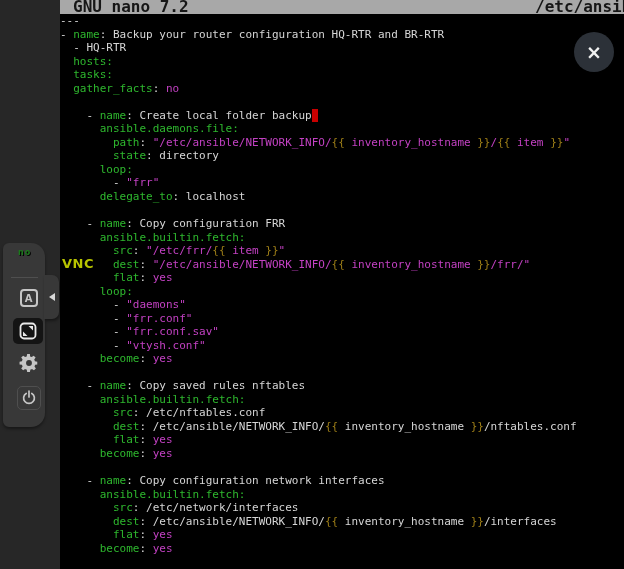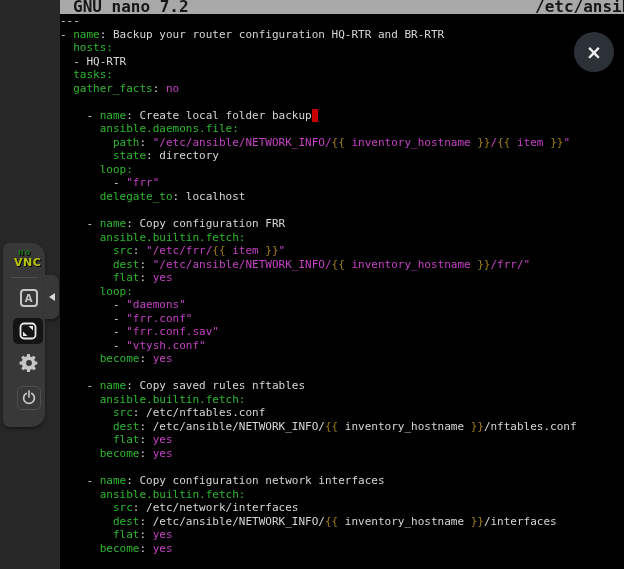--- a/index.html
+++ b/index.html
@@ -28,21 +28,21 @@
   .seg-cur{background:var(--cursor-red);}
 
   
   .close-btn{position:absolute;left:514px;top:32px;width:40px;height:40px;border-radius:50%;background:var(--close-bg);display:flex;align-items:center;justify-content:center;cursor:pointer;}
   .close-btn .x{color:#f2f2f2;font-size:19px;font-weight:bold;font-family:"DejaVu Sans",sans-serif;line-height:1;}
 
   
   .control-bar{position:absolute;left:3px;top:243px;width:42px;height:184px;background:var(--panel-bg);border-radius:6px 14px 14px 6px;box-shadow:0 2px 3px rgba(0,0,0,.4);}
   .logo{position:absolute;left:11px;top:6px;font-family:"DejaVu Sans",sans-serif;font-weight:bold;line-height:1;text-shadow:1px 1px 0 #000;}
   .logo .no{display:block;margin-left:4px;font-size:8px;color:var(--logo-no);letter-spacing:1px;}
-  .logo .vnc{display:block;font-size:11px;color:var(--logo-vnc);letter-spacing:0.5px;}
+  .logo .vnc{display:block;font-size:13px;color:var(--logo-vnc);letter-spacing:0.5px;margin-left:48px;}
   .logo-sep{position:absolute;left:8px;top:34px;width:27px;height:1px;background:#4f4f4f;}
 
   .bar-btn{position:absolute;left:12px;width:27px;height:26px;display:flex;align-items:center;justify-content:center;cursor:pointer;border-radius:5px;}
   .bar-btn.active{background:#141414;width:30px;left:10px;}
   .akey{width:18px;height:18px;border:2px solid var(--icon-gray);border-radius:4px;color:var(--icon-gray);font-family:"DejaVu Sans",sans-serif;font-weight:bold;font-size:10px;display:flex;align-items:center;justify-content:center;}
   .pwr-wrap{width:24px;height:24px;border:1px solid #4f4f4f;border-radius:5px;display:flex;align-items:center;justify-content:center;}
 
   
   .handle{position:absolute;left:44px;top:275px;width:15px;height:44px;background:var(--panel-bg);border-radius:0 7px 7px 0;box-shadow:1px 2px 3px rgba(0,0,0,.4);display:flex;align-items:center;justify-content:center;cursor:pointer;}
   .handle .tri{width:0;height:0;border-top:4px solid transparent;border-bottom:4px solid transparent;border-right:6px solid #d8d8d8;}
@@ -51,22 +51,22 @@
 <body>
 
 <div class="terminal">
   <div class="titlebar">
     <span class="app">GNU nano 7.2</span>
     <span class="path">/etc/ansible/ba</span>
   </div>
   <div class="editor">
       <div class="code-line"><span class="seg-t">---</span></div>
       <div class="code-line"><span class="seg-t">- </span><span class="seg-k">name</span><span class="seg-t">: Backup your router configuration HQ-RTR and BR-RTR</span></div>
+      <div class="code-line"><span class="seg-t">  - HQ-RTR</span></div>
       <div class="code-line"><span class="seg-t">  </span><span class="seg-k">hosts:</span></div>
-      <div class="code-line"><span class="seg-t">  - HQ-RTR</span></div>
       <div class="code-line"><span class="seg-t">  </span><span class="seg-k">tasks:</span></div>
       <div class="code-line"><span class="seg-t">  </span><span class="seg-k">gather_facts</span><span class="seg-t">: </span><span class="seg-s">no</span></div>
       <div class="code-line"> </div>
       <div class="code-line"><span class="seg-t">    - </span><span class="seg-k">name</span><span class="seg-t">: Create local folder backup</span><span class="seg-cur"> </span></div>
       <div class="code-line"><span class="seg-t">      </span><span class="seg-k">ansible.daemons.file:</span></div>
       <div class="code-line"><span class="seg-t">        </span><span class="seg-k">path</span><span class="seg-t">: </span><span class="seg-s">"/etc/ansible/NETWORK_INFO/</span><span class="seg-j">{{</span><span class="seg-s"> inventory_hostname </span><span class="seg-j">}}</span><span class="seg-s">/</span><span class="seg-j">{{</span><span class="seg-s"> item </span><span class="seg-j">}}</span><span class="seg-s">"</span></div>
       <div class="code-line"><span class="seg-t">        </span><span class="seg-k">state</span><span class="seg-t">: directory</span></div>
       <div class="code-line"><span class="seg-t">      </span><span class="seg-k">loop:</span></div>
       <div class="code-line"><span class="seg-t">        - </span><span class="seg-s">"frr"</span></div>
       <div class="code-line"><span class="seg-t">      </span><span class="seg-k">delegate_to</span><span class="seg-t">: localhost</span></div>

